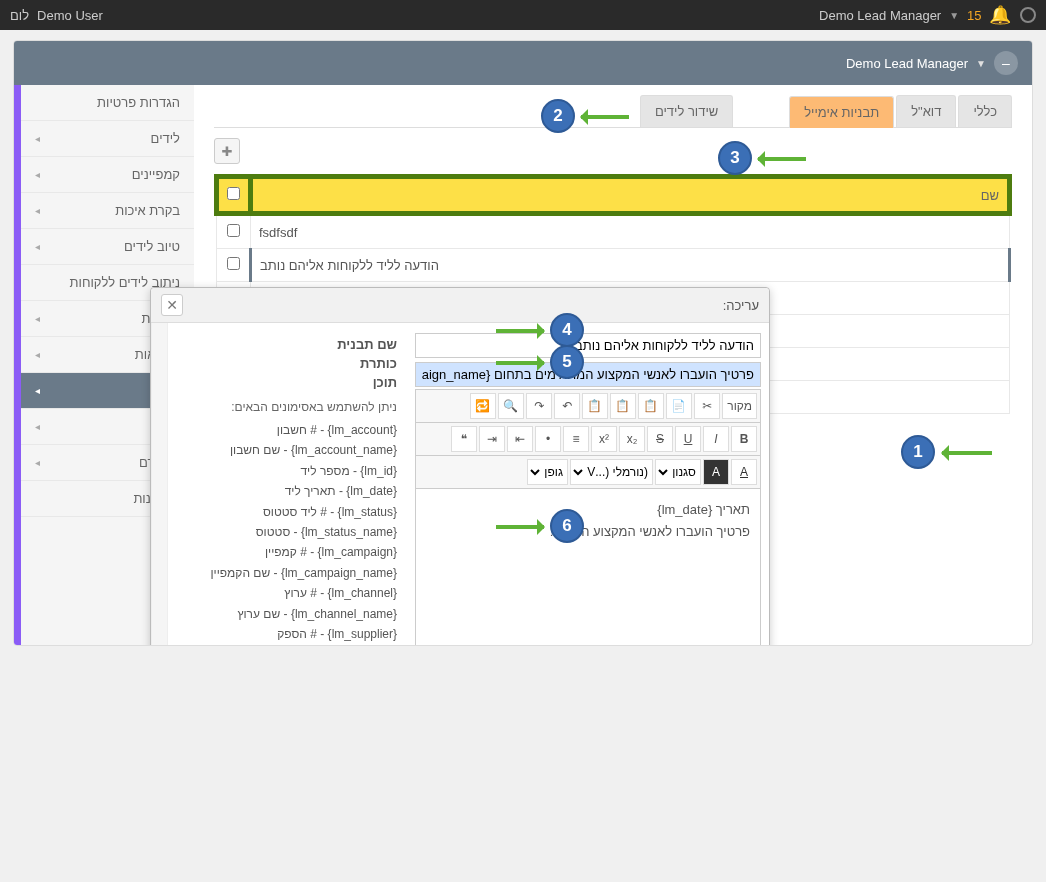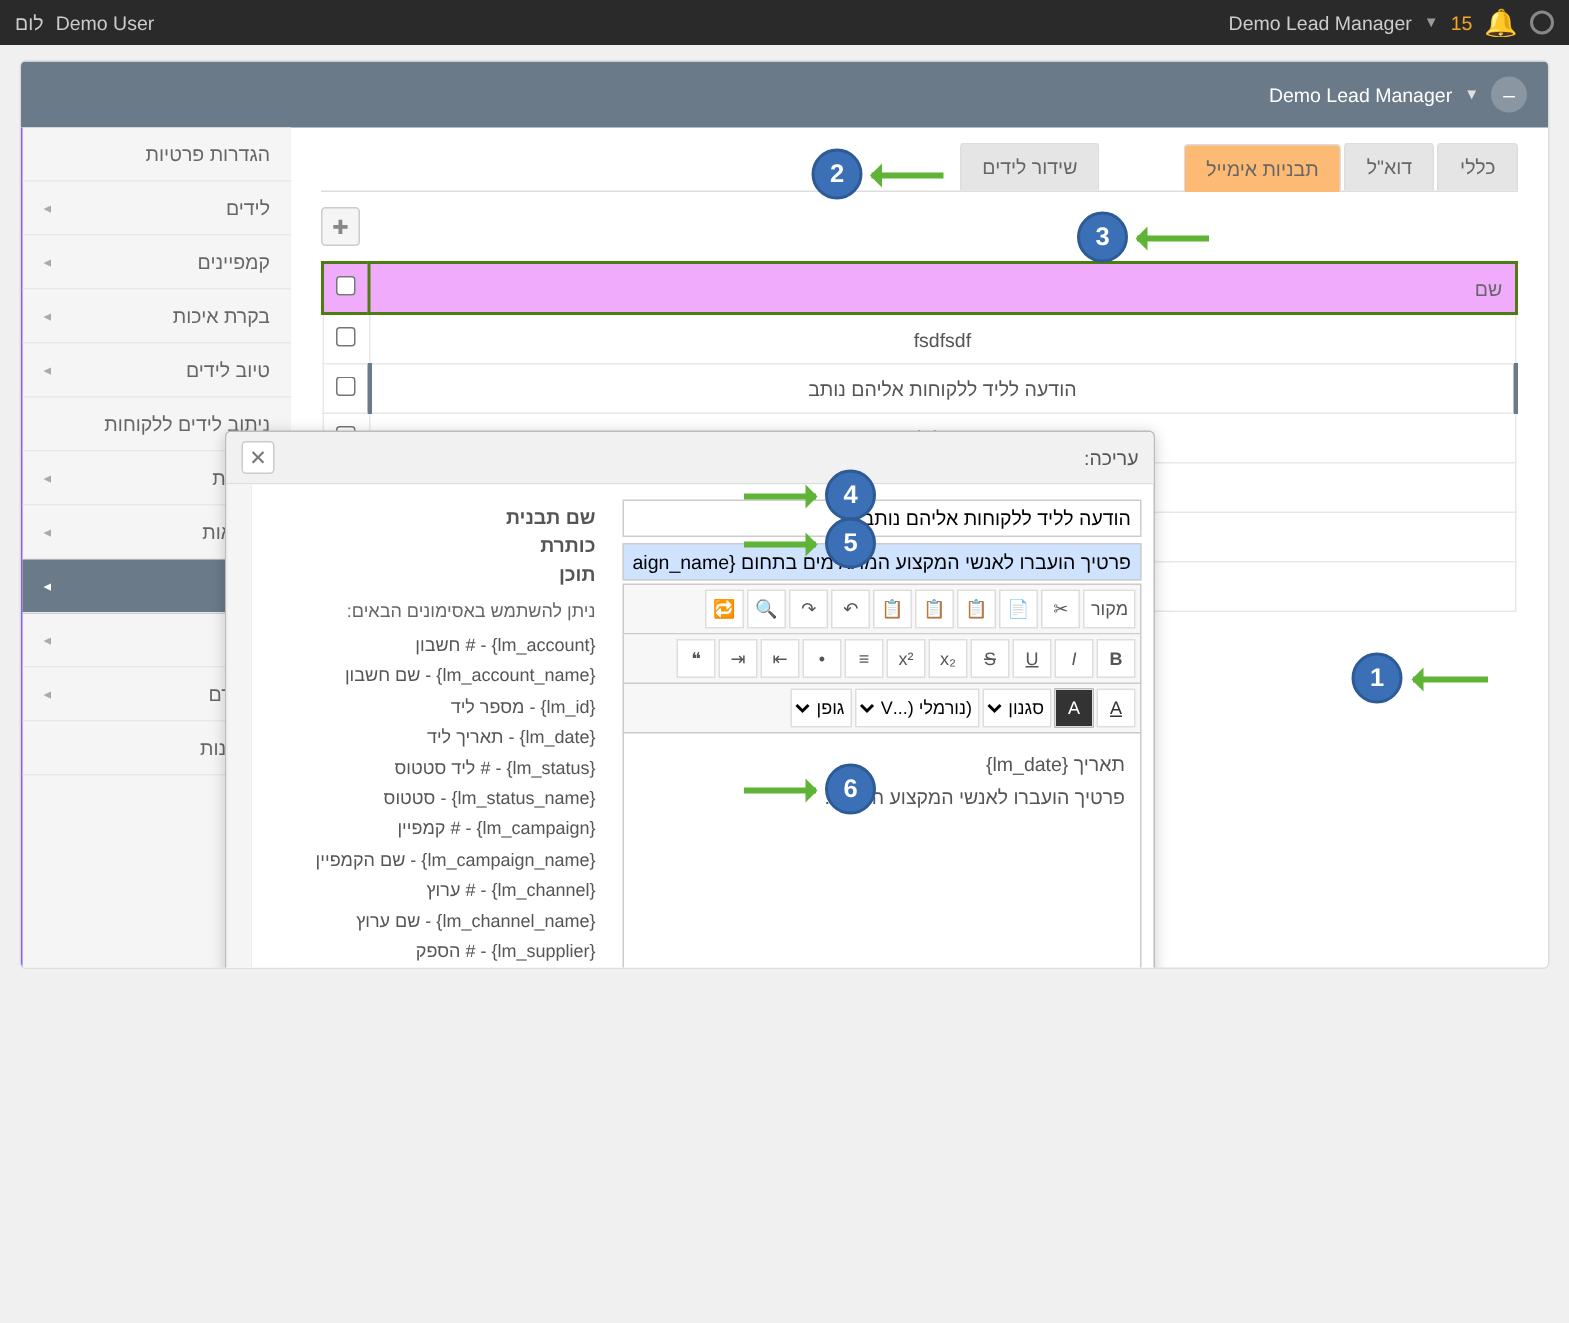--- a/index.html
+++ b/index.html
@@ -11,34 +11,34 @@
 .bell-icon{color:#f5a623;font-size:18px}
 .notif-count{color:#f5a623;font-weight:normal}
 .drop-caret{font-size:10px;color:#999}
 .page-wrap{padding:10px 0}
 .panel{background:#fff;border:1px solid #ddd;border-radius:4px;margin:0 auto;max-width:1020px;overflow:hidden}
 .panel-header{background:#6a7a89;color:#fff;padding:10px 14px;display:flex;align-items:center;justify-content:space-between}
 .panel-title{font-size:20px;font-weight:normal;flex:1;text-align:center}
 .panel-header-side{display:flex;align-items:center;gap:8px}
 .collapse-btn{width:24px;height:24px;background:#8a97a3;border-radius:50%;display:flex;align-items:center;justify-content:center;font-size:14px}
 .panel-body{display:flex;min-height:560px}
-.sidebar{width:180px;background:#f5f5f5;border-left:1px solid #8b5cf6}
+.sidebar{width:180px;background:#f5f5f5;border-left:7px solid #8b5cf6}
 .sidebar-item{padding:10px 14px;border-bottom:1px solid #e8e8e8;cursor:pointer;display:flex;align-items:center;justify-content:space-between;color:#666}
 .sidebar-item.active{background:#6a7a89;color:#fff}
 .sidebar-chev{font-size:10px;color:#aaa}
 .sidebar-item.active .sidebar-chev{color:#fff}
 .content{flex:1;padding:10px 20px;position:relative}
 .tabs{display:flex;gap:2px;border-bottom:1px solid #ddd;justify-content:flex-start}
 .tab{padding:8px 14px;background:#e5e5e5;border:1px solid #ddd;border-bottom:none;border-radius:3px 3px 0 0;cursor:pointer;color:#666}
 .tab.active{background:#fdba74;position:relative;top:1px}
 .add-row{text-align:left;padding:10px 0}
 .add-btn{width:26px;height:26px;border:1px solid #ccc;border-radius:3px;background:#f5f5f5;display:inline-flex;align-items:center;justify-content:center;color:#888;cursor:pointer}
 .list-table{width:100%;border-collapse:collapse}
-.list-table th{background:#f0abfc;padding:8px;text-align:right;border:2px solid #4d7c0f;font-weight:normal;color:#666}
-.list-table td{padding:8px;border:1px solid #e8e8e8;text-align:center}
+.list-table th{background:#fde047;padding:8px;text-align:right;border:5px solid #4d7c0f;font-weight:normal;color:#666}
+.list-table td{padding:8px;border:1px solid #e8e8e8;text-align:left}
 .list-table .chk-col{width:30px;text-align:center}
 .list-table tr.active-row td{border-right:3px solid #6a7a89}
 input[type=checkbox]{cursor:pointer}
 
 .anno{position:absolute;width:34px;height:34px;background:#3b6fb6;color:#fff;border-radius:50%;display:flex;align-items:center;justify-content:center;font-weight:bold;font-size:17px;z-index:50;border:2px solid #2e5a96}
 .arrow{position:absolute;height:4px;background:#5fb336;z-index:49}
 .arrow::after{content:"";position:absolute;left:-9px;top:-6px;border:8px solid transparent;border-right-color:#5fb336}
 
 .modal{position:absolute;top:202px;right:262px;width:620px;background:#fff;border:1px solid #bbb;border-radius:4px;box-shadow:0 2px 10px rgba(0,0,0,.2);z-index:40}
 .modal-hd{background:#f1f1f1;padding:6px 10px;display:flex;align-items:center;justify-content:space-between;border-bottom:1px solid #ddd;border-radius:4px 4px 0 0}

